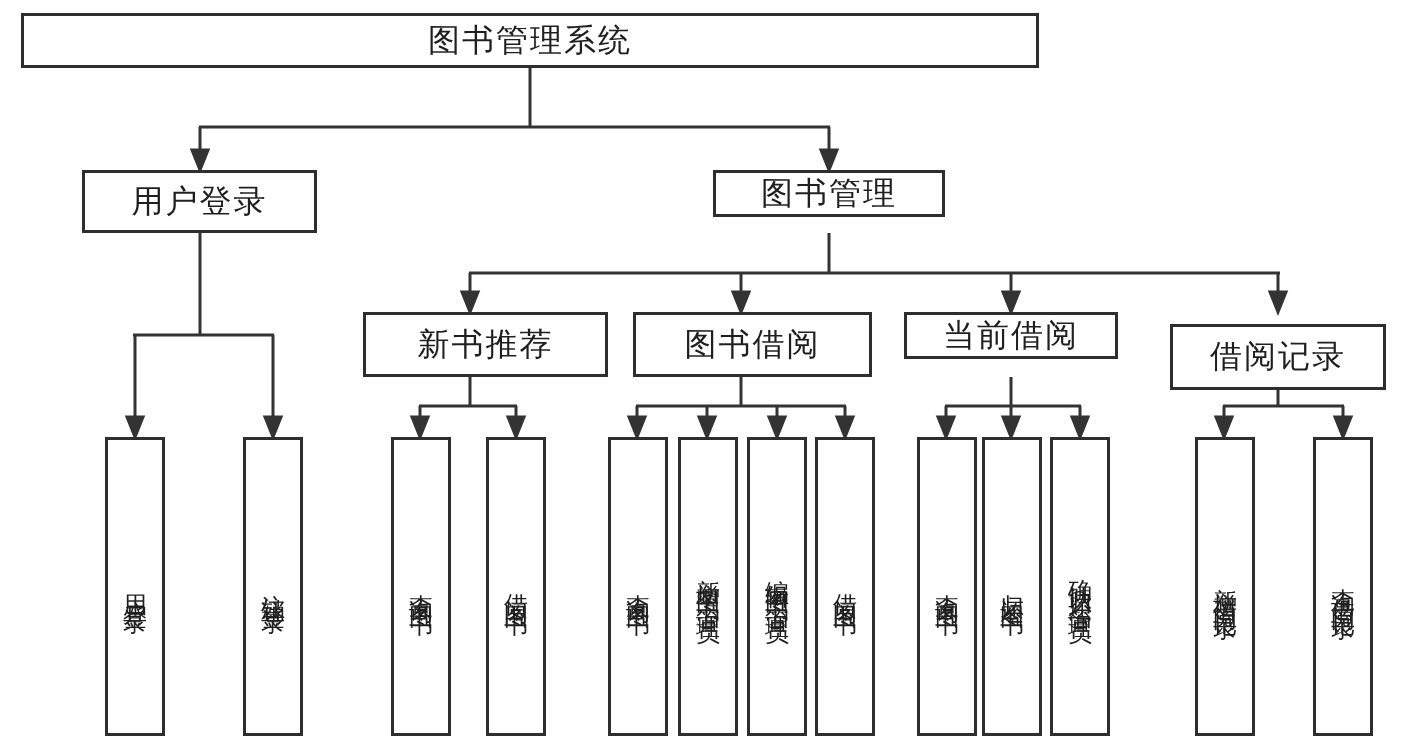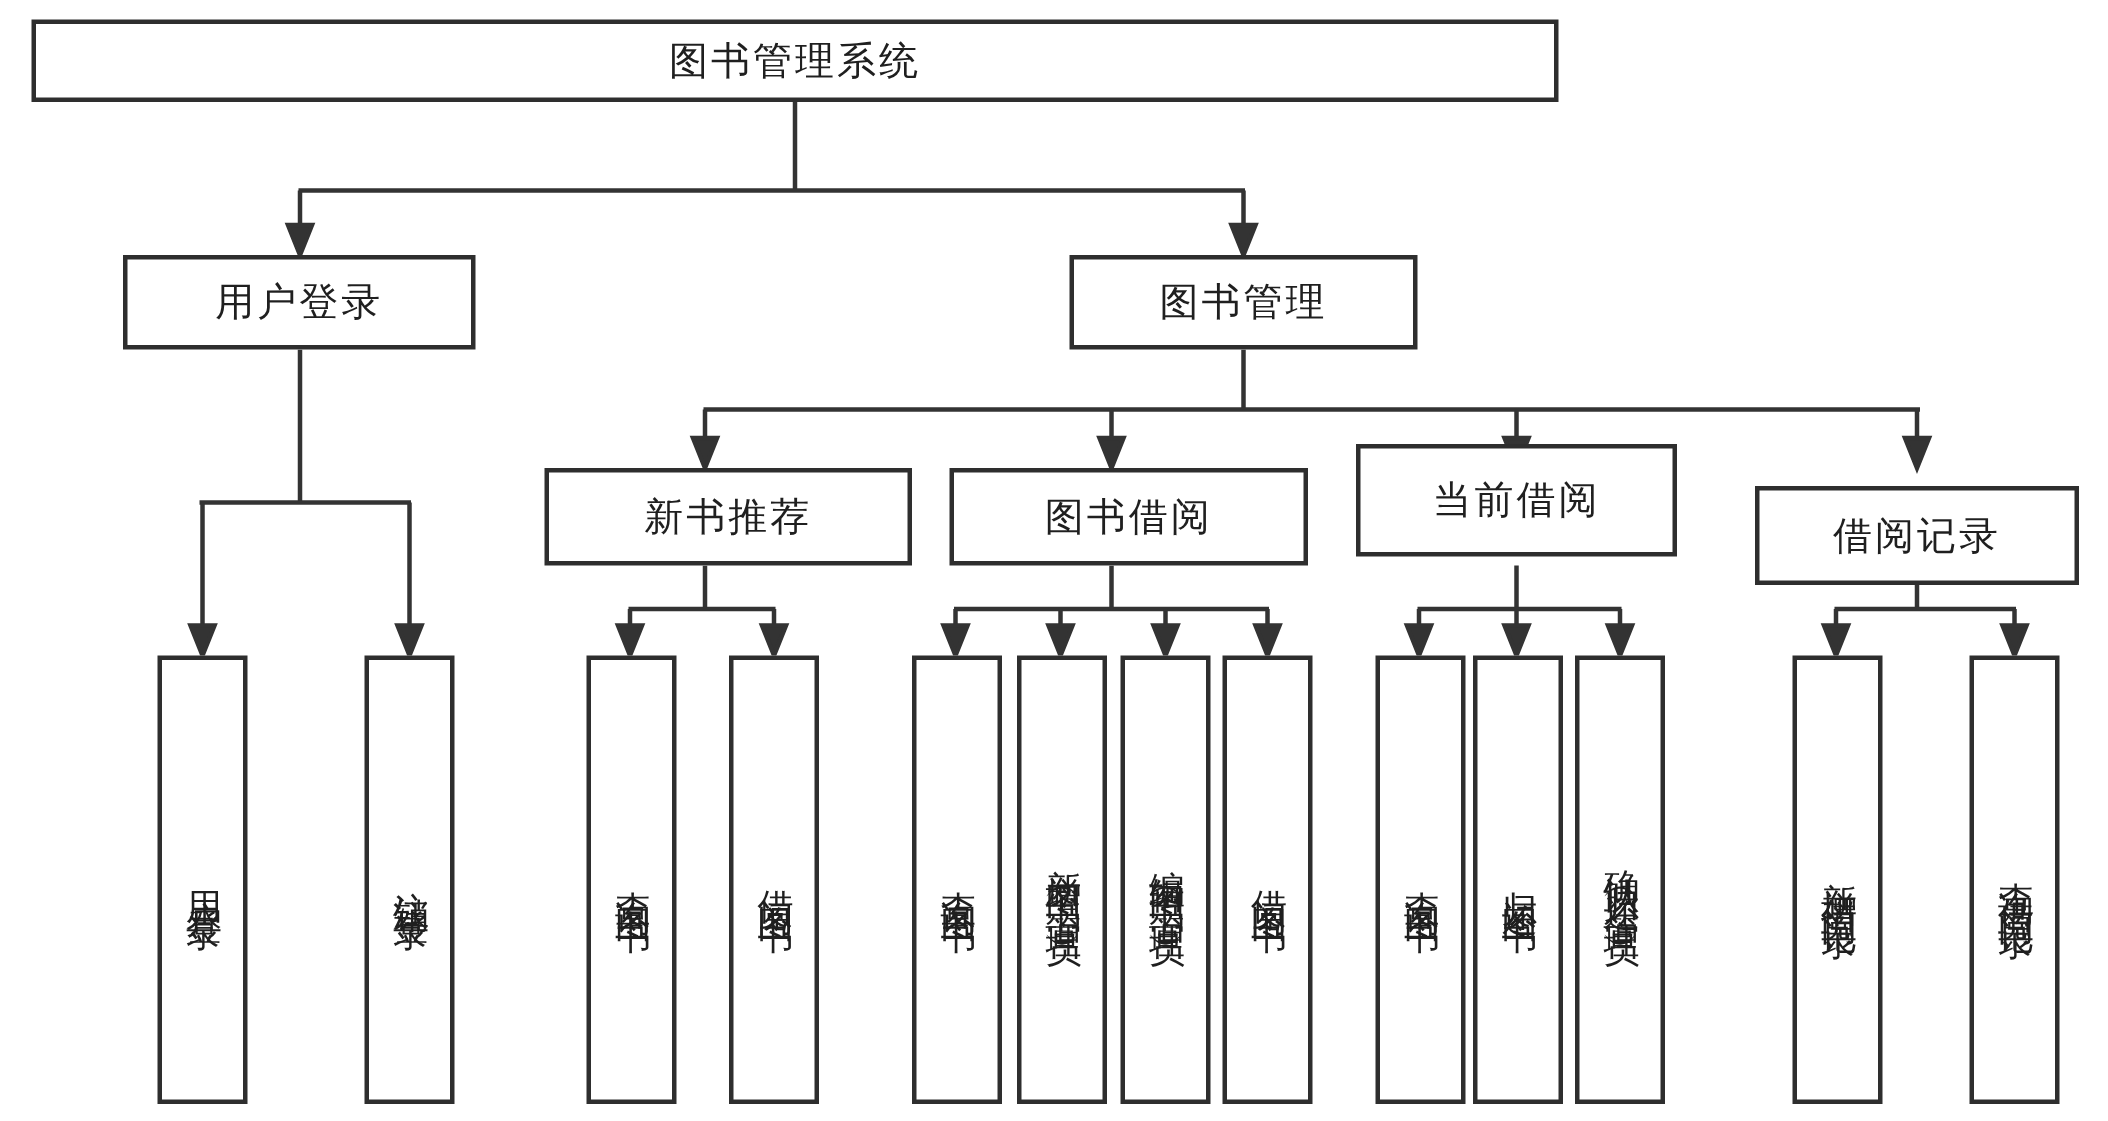--- a/index.html
+++ b/index.html
@@ -14,21 +14,21 @@
   }
   svg.wires { position: absolute; left: 0; top: 0; }
   .node {
     position: absolute;
     box-sizing: border-box;
     border: 3px solid #2e2e2e;
     background: #ffffff;
     display: flex;
     align-items: center;
     justify-content: center;
-    font-size: 26px;
+    font-size: 32px;
     letter-spacing: 2px;
     white-space: nowrap;
   }
   .node.v {
     writing-mode: vertical-rl;
     text-orientation: mixed;
     font-size: 24px;
     letter-spacing: 6px;
     white-space: normal;
   }
@@ -120,25 +120,25 @@
       <line x1="1224" y1="406" x2="1224" y2="420"></line>
       <polygon points="1216,417 1232,417 1224,437"></polygon>
       <line x1="1343" y1="406" x2="1343" y2="420"></line>
       <polygon points="1335,417 1351,417 1343,437"></polygon>
     </g>
   </svg>
 
   <div class="node" style="left:21px; top:13px; width:1018px; height:55px;">图书管理系统</div>
 
   <div class="node" style="left:82px; top:170px; width:235px; height:63px;">用户登录</div>
-  <div class="node" style="left:713px; top:170px; width:232px; height:63px;">图书管理</div>
+  <div class="node" style="left:713px; top:170px; width:232px; height:47px;">图书管理</div>
 
   <div class="node" style="left:363px; top:312px; width:245px; height:65px;">新书推荐</div>
   <div class="node" style="left:633px; top:312px; width:239px; height:65px;">图书借阅</div>
-  <div class="node" style="left:904px; top:296px; width:214px; height:75px;">当前借阅</div>
+  <div class="node" style="left:904px; top:312px; width:214px; height:47px;">当前借阅</div>
   <div class="node" style="left:1170px; top:312px; width:216px; height:66px;margin-top:12px;">借阅记录</div>
 
   <div class="node v" style="left:105px; top:437px; width:60px; height:299px;">用户登录</div>
   <div class="node v" style="left:243px; top:437px; width:60px; height:299px;">注销登录</div>
 
   <div class="node v" style="left:391px; top:437px; width:60px; height:299px;">查询图书</div>
   <div class="node v" style="left:486px; top:437px; width:60px; height:299px;">借阅图书</div>
 
   <div class="node v" style="left:608px; top:437px; width:60px; height:299px;">查询图书</div>
   <div class="node v" style="left:678px; top:437px; width:60px; height:299px;">新增图书（管理员）</div>

